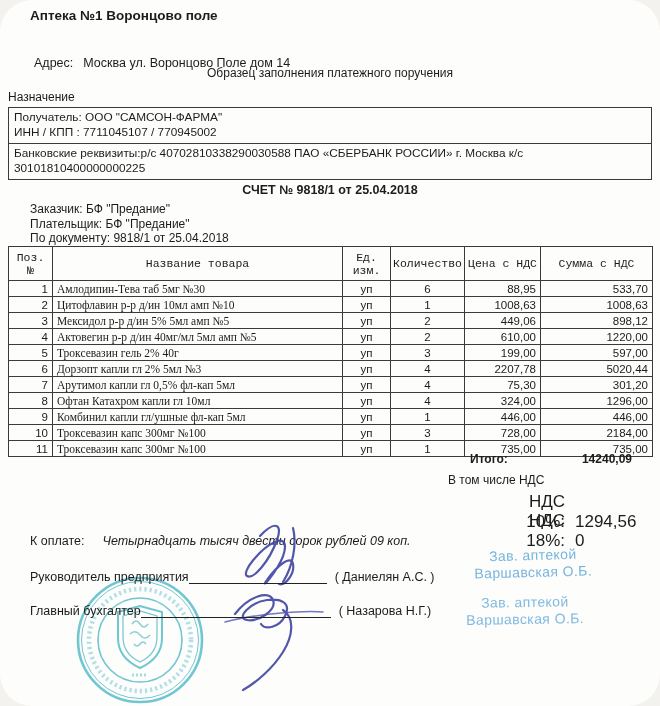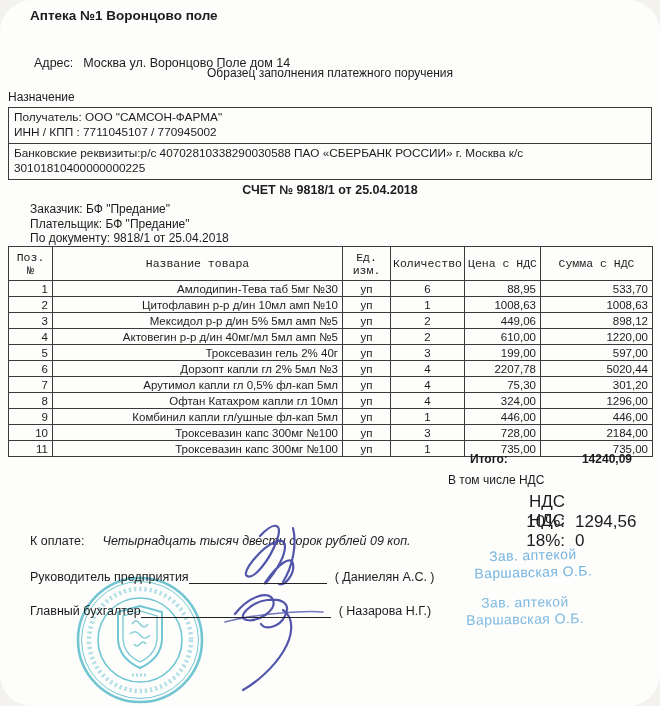--- a/index.html
+++ b/index.html
@@ -38,21 +38,21 @@
   }
   table.items th{
     border:1.4px solid #3a3a3a;font-weight:normal;height:33px;
     text-align:center;vertical-align:middle;font-size:11.5px;padding:0 2px;font-family:Liberation Mono, monospace;
   }
   table.items td{
     border:1px solid #3a3a3a;height:13px;padding:1px 4px;
     overflow:hidden;white-space:nowrap;
   }
   table.items{border:1.6px solid #333;}
-  td.a-l{text-align:right;}
+  td.a-l{text-align:left;font-family:Liberation Serif, serif;}
   td.a-c{text-align:center;}
   td.a-r{text-align:right;}
   
   .total-row-label{position:absolute;left:470px;top:452px;font-size:12px;font-weight:bold;}
   .total-row-value{position:absolute;left:520px;top:452px;width:112px;text-align:right;font-size:12px;font-weight:bold;}
   .vat-heading{position:absolute;left:448px;top:473px;width:140px;text-align:left;font-size:12px;}
   .vat-line{position:absolute;font-size:17px;}
   .vat-line .vlabel{display:inline-block;width:70px;text-align:right;}
   .vat-line .vvalue{margin-left:10px;}
   .vat-10{left:495px;top:492px;}

